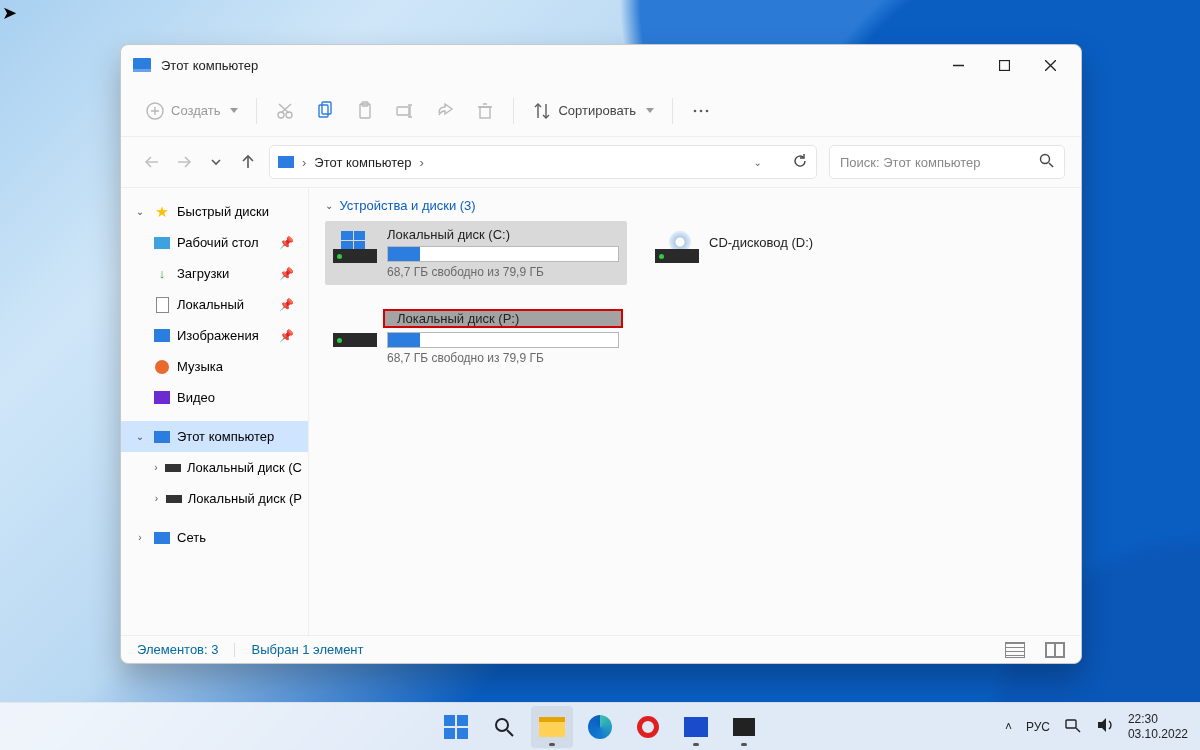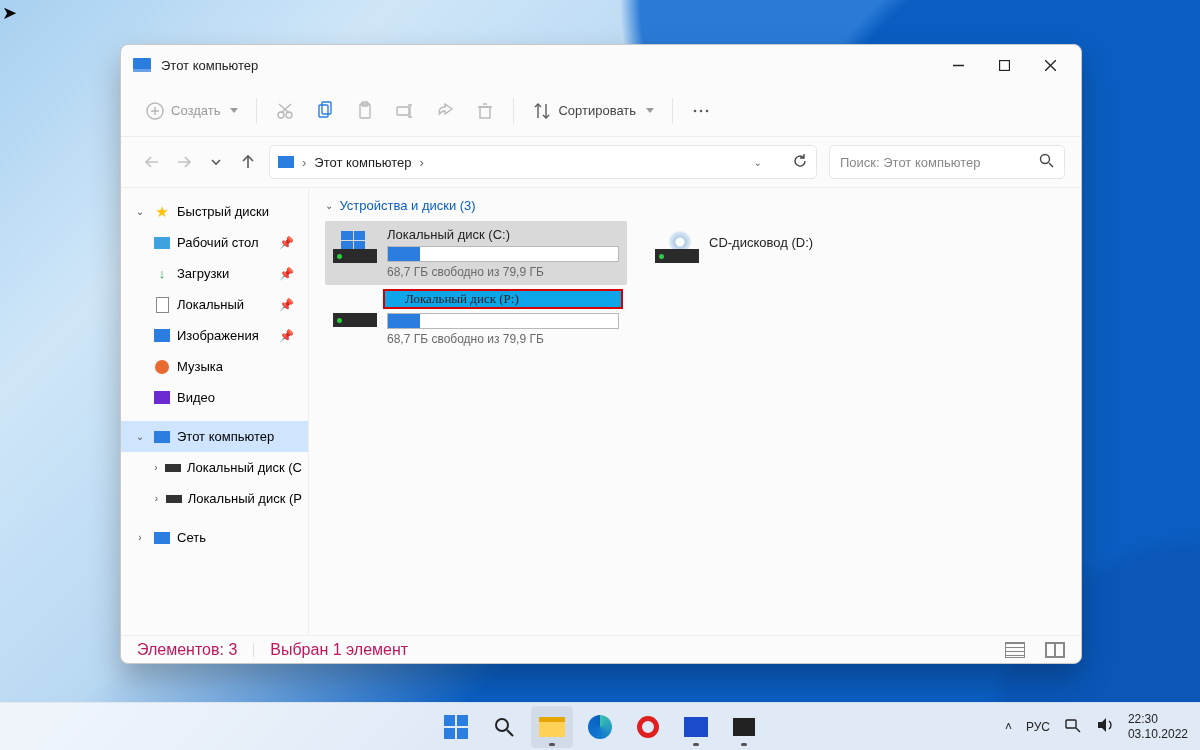--- a/index.html
+++ b/index.html
@@ -56,38 +56,38 @@
   .sb-item .ico{width:18px;height:18px;display:flex;align-items:center;justify-content:center;}
   .sb-item .pin{margin-left:auto;color:#7a7a7a;padding-right:8px;font-size:12px;}
   .sb-item.indent{padding-left:32px;}
   .sb-item.indent2{padding-left:32px;}
   .sb-item.sel{background:#cfe4ff;}
   .sb-spacer-sm{height:8px;}
 
   .content { flex: 1; padding: 8px 16px; font-size: 13px; }
   .group-hdr { display:flex;align-items:center;gap:6px;color:#0a5ec2;font-size:13px;padding:2px 0 8px 0;}
   .group-hdr .exp{font-size:10px;color:#555;}
-  .drives { display:flex;flex-wrap:wrap;flex-direction:column; }
+  .drives { display:flex;gap:20px;flex-wrap:wrap;flex-direction:column; }
   .drive-row{display:flex;gap:20px;}
   .drive { width: 302px; display:flex;gap:10px;padding:6px 8px;border-radius:2px;}
   .drive.sel{background:#d9d9d9;}
-  .drive.hl .name{border:2px solid #d40000;padding:0 20px;margin:-2px -4px 4px -4px;background:#0ea5e9;font-family:Liberation Serif, serif;}
+  .drive.hl .name{border:2px solid #d40000;padding:0 12px;margin:-2px -4px 4px -4px;background:#a3a3a3;}
   .drive-icon{width:44px;position:relative;}
   .drive-icon .disk{width:44px;height:14px;background:#2a2a2a;margin-top:22px;position:relative;}
   .drive-icon .disk::before{content:"";position:absolute;left:4px;top:5px;width:5px;height:5px;border-radius:50%;background:#2ecc40;}
   .drive-icon .win{position:absolute;top:4px;left:8px;width:24px;height:18px;display:grid;grid-template-columns:1fr 1fr;grid-template-rows:1fr 1fr;gap:1px;}
   .drive-icon .win span{background:#2b7de0;}
   .drive-icon .cd{position:absolute;top:4px;left:14px;width:22px;height:22px;border-radius:50%;background:radial-gradient(circle,#fff 0 4px,#b0cde6 5px,#e4eef8 11px);}
   .drive-info{flex:1;}
   .drive .name{font-size:13px;color:#222;margin-bottom:4px;}
   .drive .bar{width:100%;height:16px;border:1px solid #b8b8b8;background:#fff;margin-bottom:3px;position:relative;}
   .drive .bar .fill{position:absolute;top:0;left:0;bottom:0;background:#2b7de0;}
   .drive .sub{font-size:12px;color:#6a6a6a;}
 
-  .statusbar{height:28px;border-top:1px solid #eee;display:flex;align-items:center;padding:0 16px;font-size:16px;color:#be185d;gap:16px;}
+  .statusbar{height:28px;border-top:1px solid #eee;display:flex;align-items:center;padding:0 16px;font-size:13px;color:#0369a1;gap:16px;}
   .statusbar .vsep{width:1px;height:14px;background:#ddd;}
   .statusbar .grow{flex:1;}
   .view-ico{width:20px;height:16px;border:1px solid #888;margin-left:4px;}
   .view-ico.list{background:repeating-linear-gradient(#888 0 1px,transparent 1px 4px);}
   .view-ico.small{display:grid;grid-template-columns:1fr 1fr;}
   .view-ico.small span{border:1px solid #888;}
 
   
   .taskbar { position: absolute; left: 0; right: 0; bottom: 0; height: 48px; background: rgba(243,246,252,.92); backdrop-filter: blur(2px); display: flex; align-items: center; z-index: 20; border-top:1px solid rgba(0,0,0,.05);}
   .taskbar .center { position:absolute; left:50%; transform:translateX(-50%); display:flex;align-items:center;gap:6px;}

